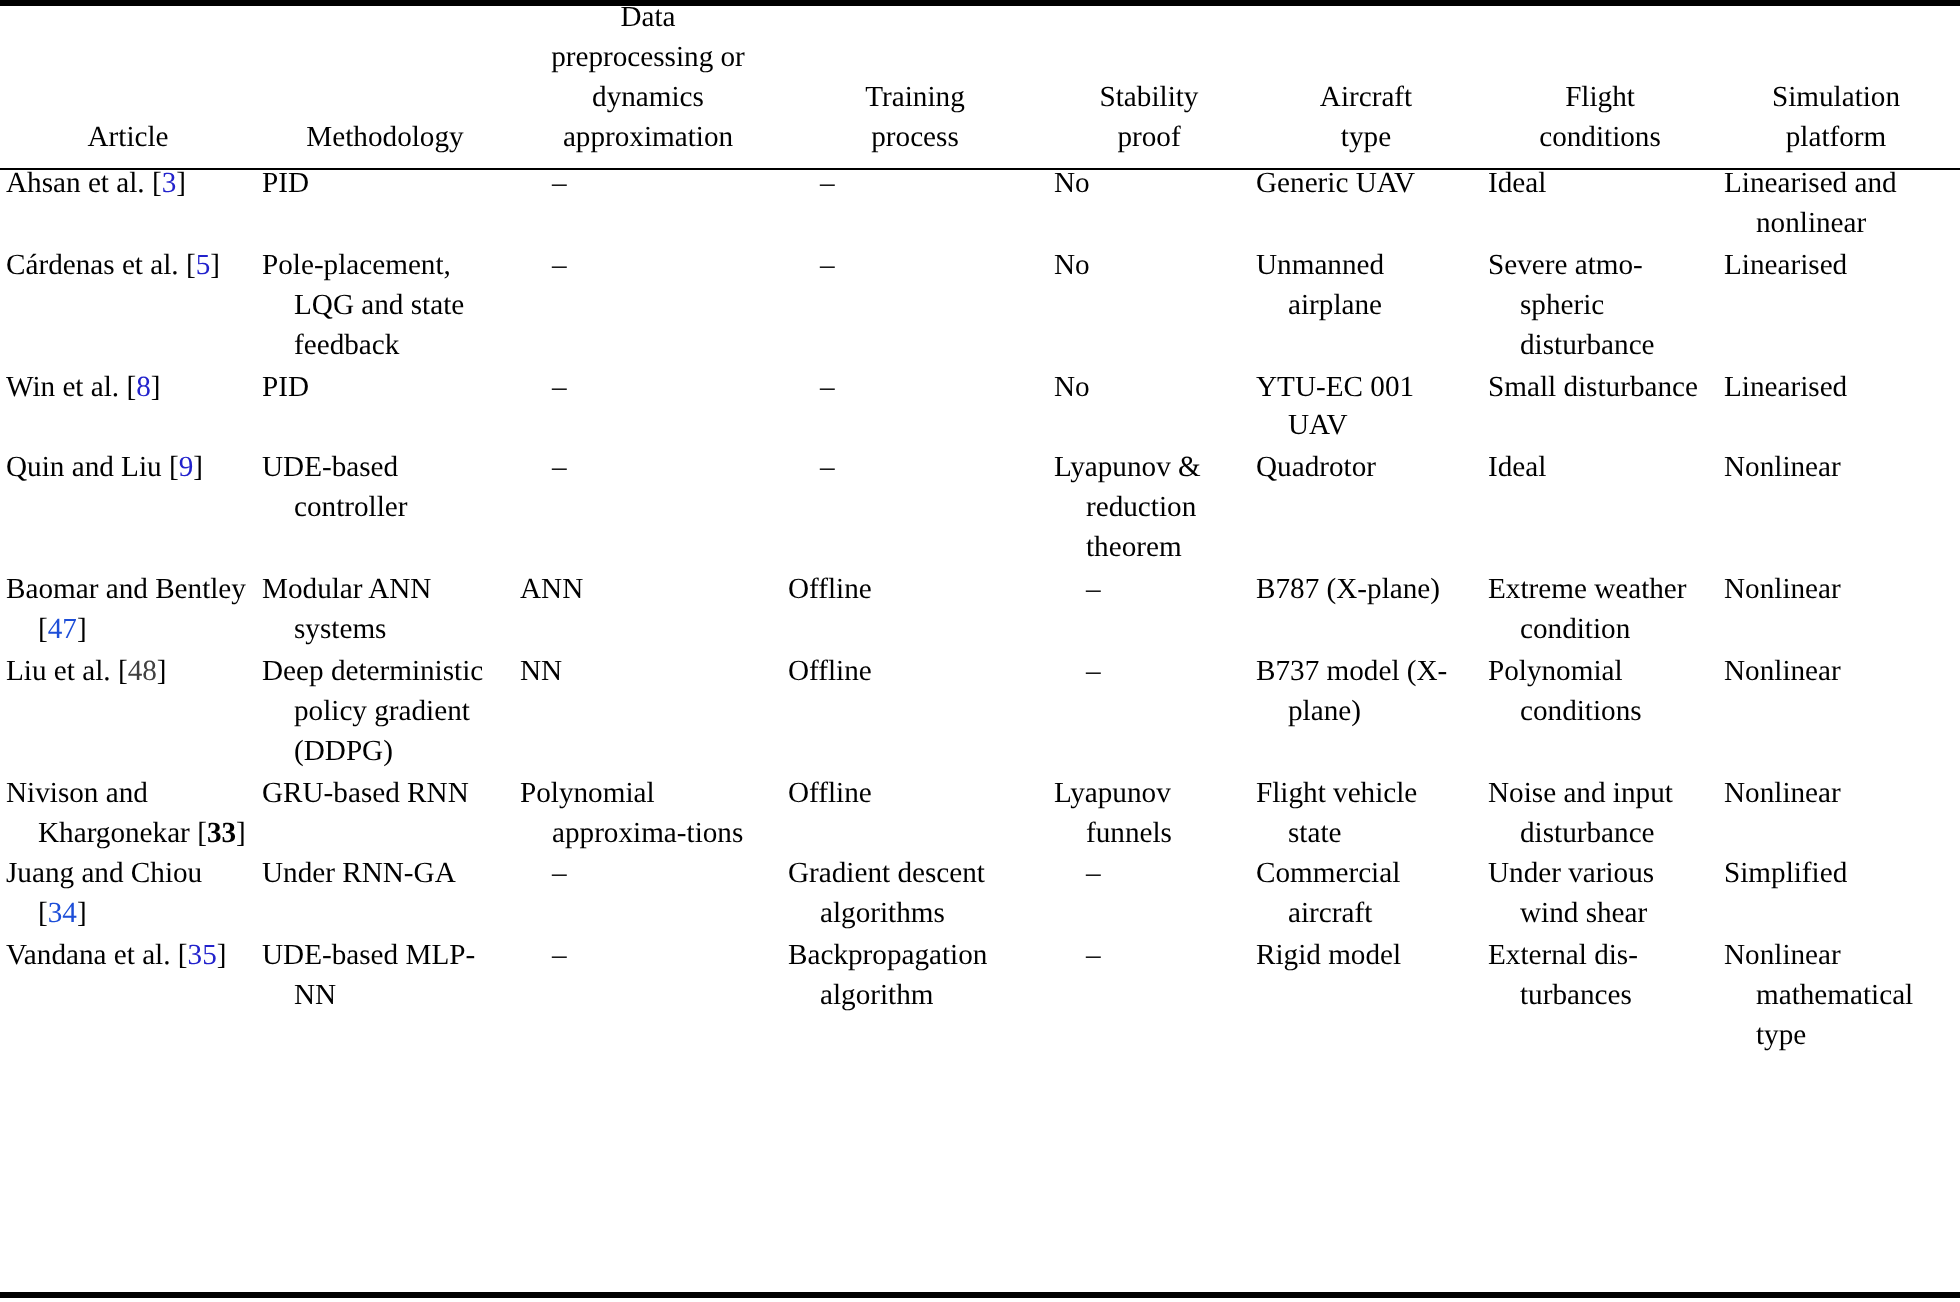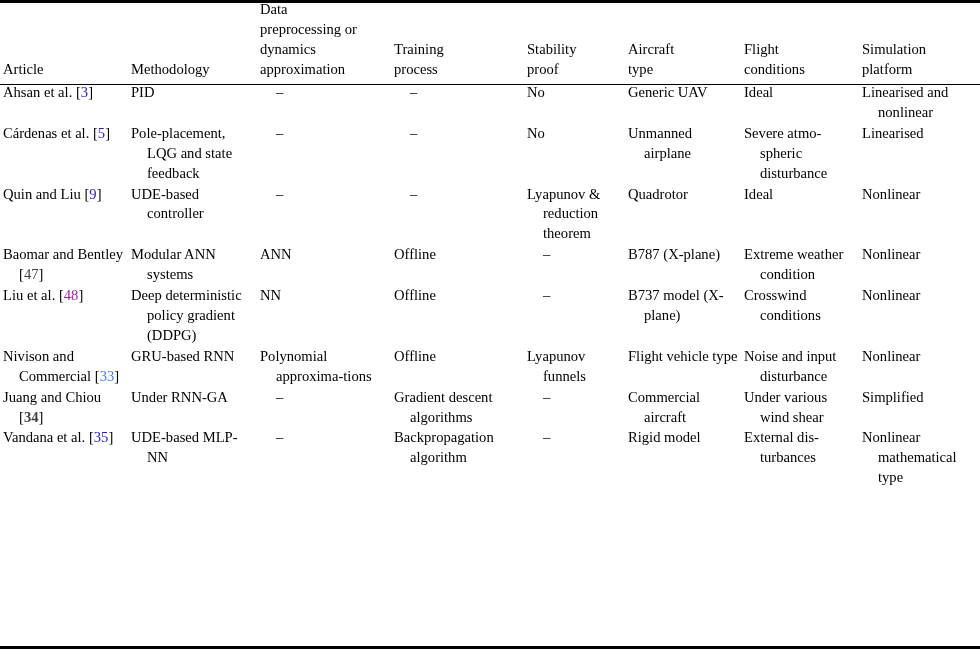--- a/index.html
+++ b/index.html
@@ -93,20 +93,21 @@
 
   .dash {
     text-indent: 0;
     padding-left: 16px;
   }
 
   
   thead tr.headrow th {
     height: 80px;
     padding-bottom: 2px;
+    text-align: center;
   }
 </style>
 </head>
 <body>
 
 <div class="table-wrap">
 
   <div class="toprule"></div>
   <div class="midrule"></div>
   <div class="bottomrule"></div>
@@ -149,61 +150,71 @@
           <td class="k0"><span>Cárdenas et al. </span><span class="brk">[</span><span class="cite" style="color: rgb(34, 34, 204);">5</span><span class="brk">]</span></td>
           <td>Pole-placement, LQG and state feedback</td>
           <td class="dash">–</td>
           <td class="dash">–</td>
           <td>No</td>
           <td>Unmanned airplane</td>
           <td>Severe atmo-spheric disturbance</td>
           <td>Linearised</td>
         </tr>
         <tr>
+          <td class="k0"><span>Win et al. </span><span class="brk">[</span><span class="cite" style="color: rgb(34, 34, 204);">8</span><span class="brk">]</span></td>
+          <td>PID</td>
+          <td class="dash">–</td>
+          <td class="dash">–</td>
+          <td>No</td>
+          <td>YTU-EC 001 UAV</td>
+          <td>Small disturbance</td>
+          <td>Linearised</td>
+        </tr>
+        <tr>
           <td class="k0"><span>Quin and Liu </span><span class="brk">[</span><span class="cite" style="color: rgb(34, 34, 204);">9</span><span class="brk">]</span></td>
           <td>UDE-based controller</td>
           <td class="dash">–</td>
           <td class="dash">–</td>
           <td>Lyapunov &amp; reduction theorem</td>
           <td>Quadrotor</td>
           <td>Ideal</td>
           <td>Nonlinear</td>
         </tr>
         <tr>
-          <td class="k0"><span>Baomar and Bentley </span><span class="brk">[</span><span class="cite" style="color: #404040; text-align: center;">47</span><span class="brk">]</span></td>
+          <td class="k0"><span>Baomar and Bentley </span><span class="brk">[</span><span class="cite" style="color: #1d4ed8; text-align: center;">47</span><span class="brk">]</span></td>
           <td>Modular ANN systems</td>
           <td>ANN</td>
           <td>Offline</td>
           <td class="dash">–</td>
           <td>B787 (X-plane)</td>
           <td>Extreme weather condition</td>
           <td>Nonlinear</td>
         </tr>
         <tr>
-          <td class="k0"><span>Liu et al. </span><span class="brk">[</span><span class="cite" style="color: #a21caf;">48</span><span class="brk">]</span></td>
+          <td class="k0"><span>Liu et al. </span><span class="brk">[</span><span class="cite" style="color: #404040;">48</span><span class="brk">]</span></td>
           <td>Deep deterministic policy gradient (DDPG)</td>
           <td>NN</td>
           <td>Offline</td>
           <td class="dash">–</td>
           <td>B737 model (X-plane)</td>
-          <td>Crosswind conditions</td>
-          <td>Nonlinear</td>
-        </tr>
-        <tr>
-          <td class="k0"><span>Nivison and Commercial </span><span class="brk">[</span><span class="cite" style="color: #3b82f6;">33</span><span class="brk">]</span></td>
+          <td>Polynomial conditions</td>
+          <td>Nonlinear</td>
+        </tr>
+        <tr>
+          <td class="k0"><span>Nivison and Khargonekar </span><span class="brk">[</span><span class="cite" style="color: #000000; font-weight: bold;">33</span><span class="brk">]</span></td>
           <td>GRU-based RNN</td>
           <td>Polynomial approxima-tions</td>
           <td>Offline</td>
           <td>Lyapunov funnels</td>
-          <td>Flight vehicle type</td>
+          <td>Flight vehicle state</td>
           <td>Noise and input disturbance</td>
           <td>Nonlinear</td>
         </tr>
         <tr>
-          <td class="k0"><span>Juang and Chiou </span><span class="brk">[</span><span class="cite" style="color: #404040; font-weight: bold;">34</span><span class="brk">]</span></td>
+          <td class="k0"><span>Juang and Chiou </span><span class="brk">[</span><span class="cite" style="color: #1d4ed8;">34</span><span class="brk">]</span></td>
           <td>Under RNN-GA</td>
           <td class="dash">–</td>
           <td>Gradient descent algorithms</td>
           <td class="dash">–</td>
           <td>Commercial aircraft</td>
           <td>Under various wind shear</td>
           <td>Simplified</td>
         </tr>
         <tr>
           <td class="k0"><span>Vandana et al. </span><span class="brk">[</span><span class="cite" style="color: rgb(34, 34, 204);">35</span><span class="brk">]</span></td>

